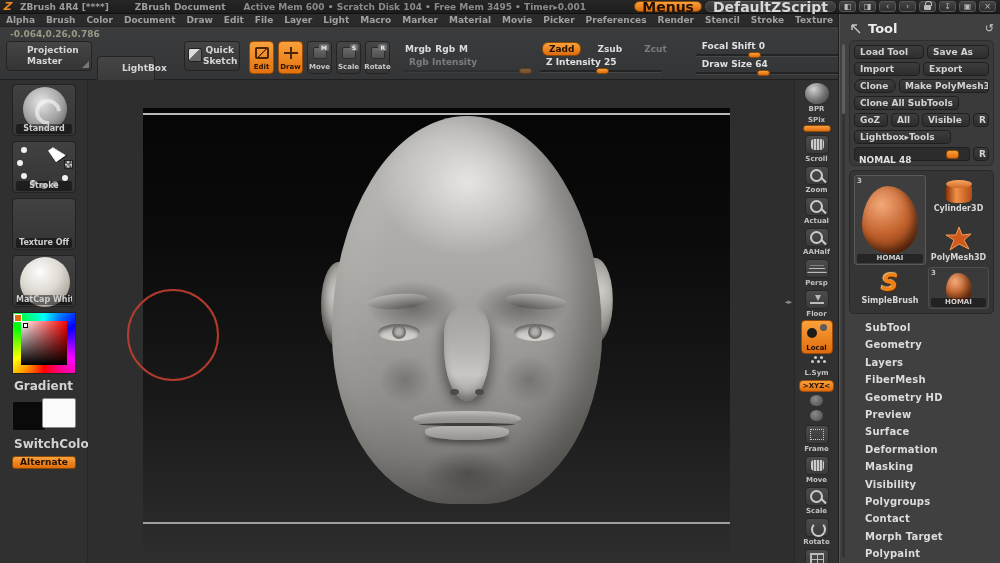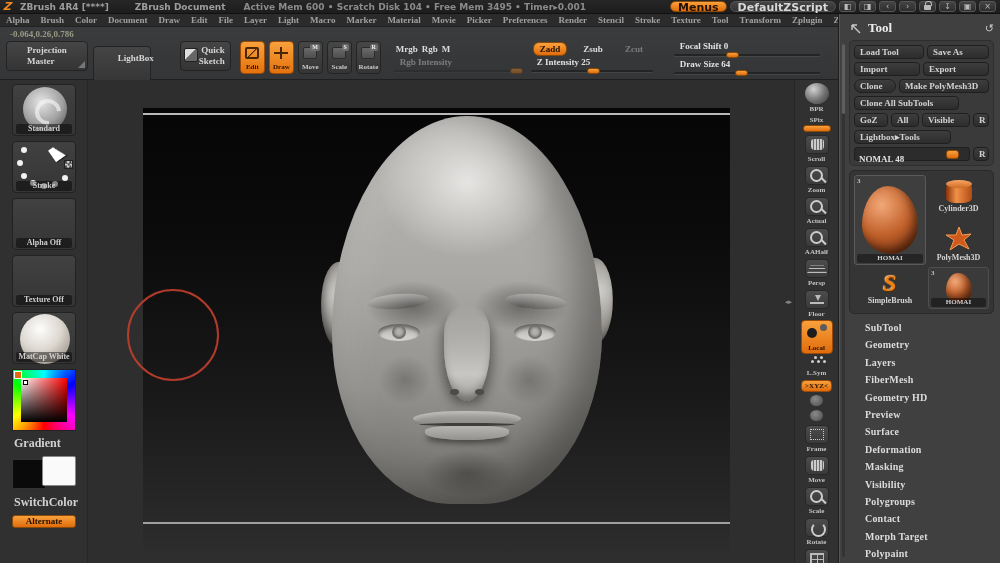--- a/index.html
+++ b/index.html
@@ -9,40 +9,40 @@
     background:#2e2e2e; font-family:"DejaVu Sans","Liberation Sans",sans-serif;
     color:#c8c8c8; user-select:none;
   }
   
   .titlebar { height:14px; background:linear-gradient(#262626,#1d1d1d); display:flex; align-items:center; padding:0 4px; gap:8px; border-bottom:1px solid #111; }
   .zlogo { color:#f28a20; font-weight:bold; font-size:11px; font-style:italic; line-height:10px; transform:skewX(-8deg); }
   .tb-text { font-size:9px; font-weight:bold; color:#9d9d9d; white-space:nowrap; }
   .tb-doc { margin-left:18px; }
   .tb-stats { margin-left:10px; color:#8b8b8b; }
   .tb-right { margin-left:auto; display:flex; align-items:center; gap:3px; }
-  .pill { font-size:11px; font-weight:bold; border-radius:7px; padding:0 7px; height:11px; line-height:11px; }
+  .pill { font-size:14px; font-weight:bold; border-radius:7px; padding:0 7px; height:11px; line-height:11px; }
   .pill.orange { background:linear-gradient(#f9a13c,#e06c0c); color:#241100; border:1px solid #8a4a07; }
   .pill.gray { background:linear-gradient(#454545,#333); color:#d8d8d8; border:1px solid #555; }
   .winbtn { width:17px; height:11px; background:linear-gradient(#434343,#2e2e2e); border:1px solid #555; border-radius:3px; font-size:8px; line-height:9px; text-align:center; color:#bbb; }
   .lockshape { display:inline-block; width:7px; height:5px; background:#bbb; border-radius:1px; position:relative; margin-top:3px; }
   .lockshape::before { content:""; position:absolute; left:1px; top:-4px; width:5px; height:4px; border:1px solid #bbb; border-bottom:none; border-radius:3px 3px 0 0; }
   
-  .body { display:flex; height:549px;font-family:Liberation Serif, serif; }
+  .body { display:flex; height:549px; }
   .left-col { width:838px; display:flex; flex-direction:column; }
   
   .menubar { height:13px; background:#2b2b2b; display:flex; align-items:center; padding:0 6px; gap:11px; border-bottom:1px solid #222; }
   .menu-item { font-size:9px; font-weight:bold; color:#a0a0a0; white-space:nowrap; }
   
   .shelfwrap { height:53px; background:linear-gradient(#3a3c3e,#333537); border-bottom:1px solid #1f1f1f; }
   .coords { font-size:9px; font-weight:bold; color:#9a9a85; padding:2px 0 0 10px; height:13px; }
   .shelf { display:flex; align-items:flex-start; padding:1px 6px 0 6px; gap:5px; }
   .shelf-btn { background:linear-gradient(#454545,#343434); border:1px solid #232323; border-radius:4px; color:#d6d6d6; font-size:9px; font-weight:bold; }
   .pm-btn { width:86px; height:30px; padding:3px 20px; white-space:pre-line; line-height:11px; text-align:left; position:relative; }
   .pm-btn::after { content:""; position:absolute; right:2px; bottom:2px; border-left:7px solid transparent; border-bottom:7px solid #777; }
-  .lb-btn { width:58px; height:40px; margin-top:5px; line-height:22px; text-align:center;padding-left:24px; }
+  .lb-btn { width:58px; height:40px; margin-top:15px; line-height:22px; text-align:center;padding-left:24px; }
   .qs-btn { width:56px; height:30px; margin-left:24px; white-space:pre-line; line-height:11px; text-align:right; padding:3px 5px 0 18px; position:relative; }
   .qs-btn::before { content:""; position:absolute; left:3px; top:6px; width:12px; height:12px; background:linear-gradient(135deg,#ddd 45%,#666 46%); border:1px solid #222; border-radius:2px; }
   
   .mode-tile { width:25px; height:33px; border-radius:4px; background:linear-gradient(#474747,#353535); border:1px solid #242424; position:relative; display:flex; flex-direction:column; justify-content:flex-end; align-items:center; }
   .mode-tile.active { background:linear-gradient(#f9a13c,#e4720e); border-color:#9c4c06; }
   .mode-label { font-size:7px; font-weight:bold; color:#c9c9c9; margin-bottom:2px; }
   .mode-tile.active .mode-label { color:#2a1400; }
   .mode-badge { position:absolute; top:2px; right:2px; font-size:6px; font-weight:bold; color:#eee; background:#6d6d6d; border-radius:2px; padding:0 2px; line-height:7px; }
   .mi { position:absolute; top:5px; left:50%; transform:translateX(-50%); width:14px; height:12px; }
   .mi.edit { border:2px solid #4a2605; border-radius:2px; background:linear-gradient(135deg,transparent 46%,#4a2605 47%,#4a2605 55%,transparent 56%); }
@@ -356,23 +356,20 @@
             <span class="ball-standard"></span>
             <span class="thumb-label">Standard</span>
           </div>
           <div class="thumb">
             <span class="stroke-dots"></span>
             <span class="cursor-arrow"></span>
             <span class="checker-badge"></span>
             <span class="thumb-label">Stroke</span>
           </div>
           <div class="thumb">
-            <span class="thumb-label">Alpha Off</span>
-          </div>
-          <div class="thumb">
             <span class="thumb-label">Texture Off</span>
           </div>
           <div class="thumb">
             <span class="ball-material"></span>
             <span class="thumb-label">MatCap White</span>
           </div>
           <div class="picker">
             <span class="picker-badge"></span>
             <div class="picker-sv"></div>
             <span class="picker-dot"></span>

